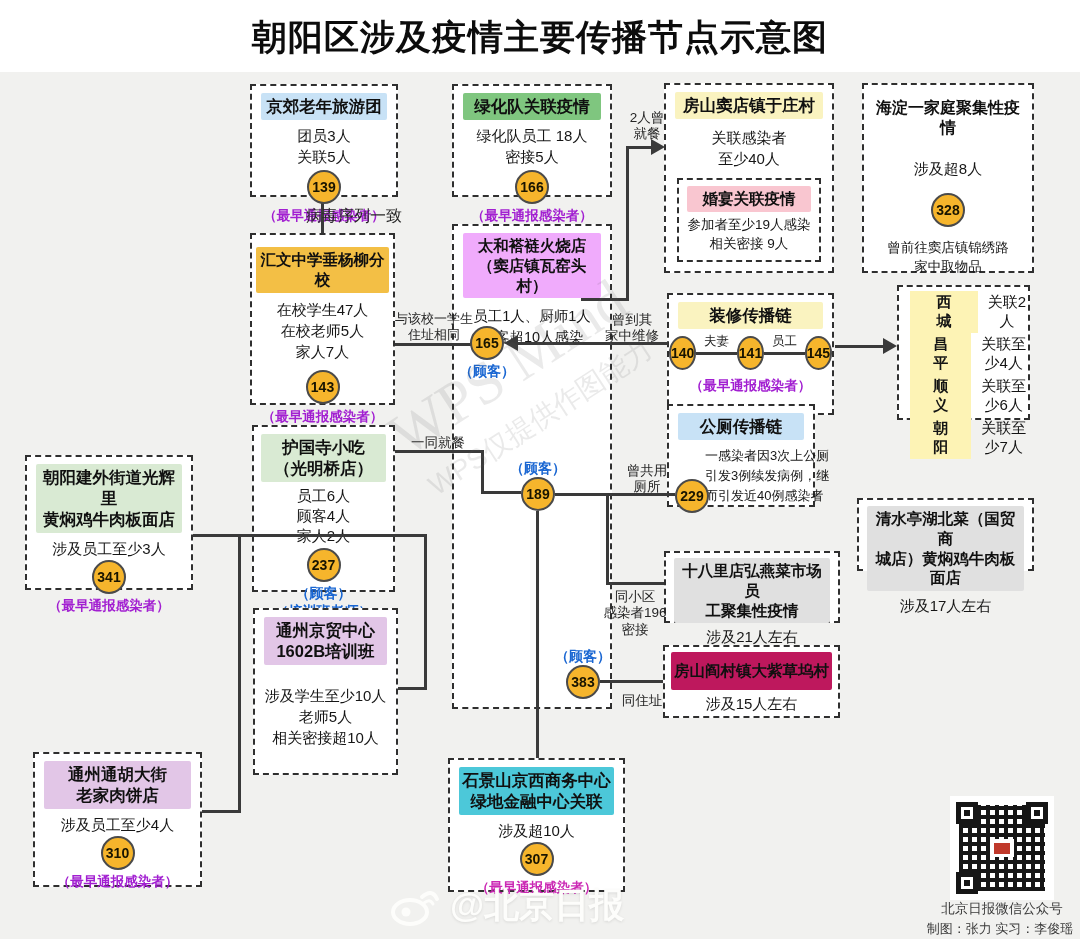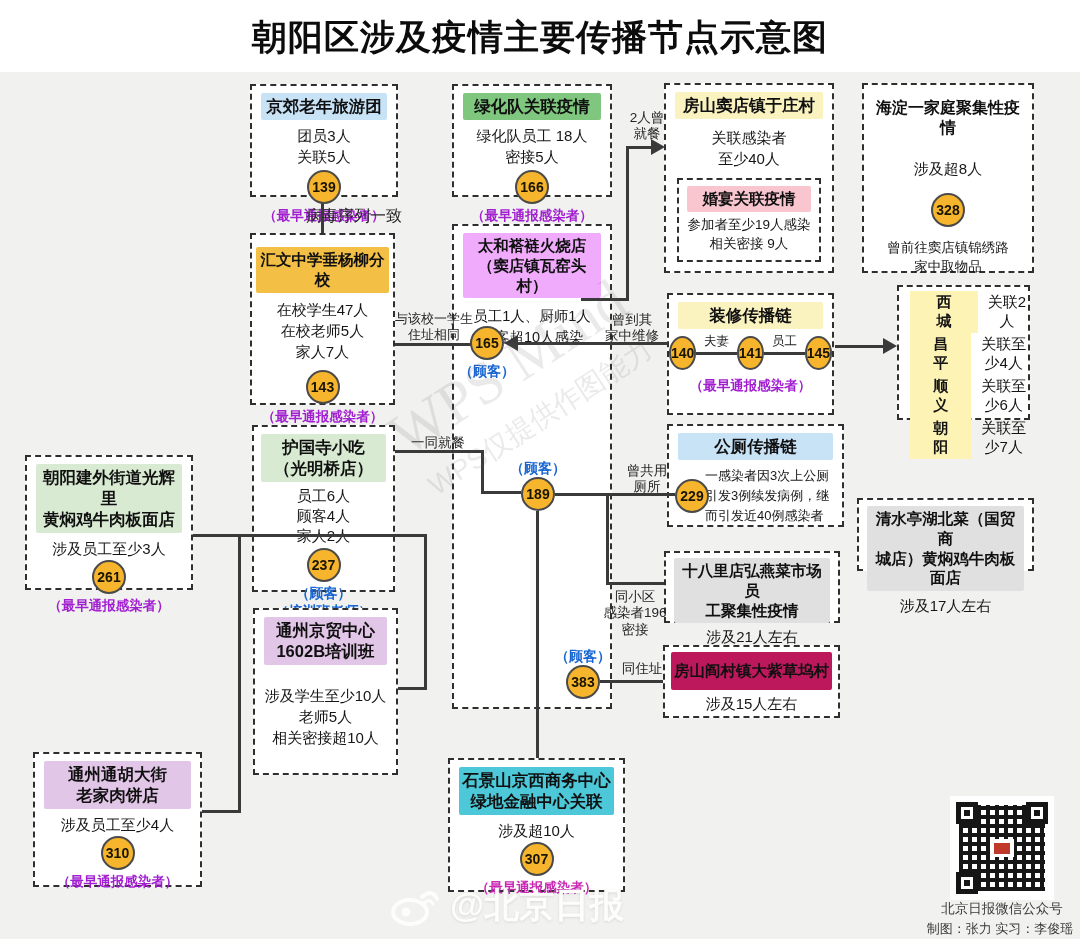--- a/index.html
+++ b/index.html
@@ -200,21 +200,21 @@
       <span>（光明桥店）</span>
     </div>
     <div class="bl" style="line-height:1.32">员工6人</div>
     <div class="bl" style="line-height:1.32">顾客4人</div>
     <div class="bl" style="line-height:1.32">家人2人</div>
     <div class="case case-flow" style="margin-top:2px">237</div>
     <div class="tag">（顾客）</div>
     <div class="tag">（培训班老师）</div>
   </div>
 
-  <div class="node" style="left:667px;top:424px;width:177px;height:103px">
+  <div class="node" style="left:667px;top:404px;width:148px;height:103px">
     <div class="hdr hdr-blue">公厕传播链</div>
     <div class="gc-text">
       <div>一感染者因3次上公厕</div>
       <div>引发3例续发病例，继</div>
       <div>而引发近40例感染者</div>
     </div>
   </div>
   <div class="case case-abs" style="left:675px;top:479px">229</div>
 
   <div class="node" style="left:857px;top:498px;width:177px;height:73px">
@@ -237,21 +237,21 @@
     <div class="hdr hdr-yellow hdr-sm pad-tall" style="margin:5px 6px 3px">房山阎村镇大紫草坞村</div>
     <div class="bl">涉及15人左右</div>
   </div>
 
   <div class="node" style="left:25px;top:455px;width:168px;height:135px">
     <div class="hdr hdr-softgreen">
       <span>朝阳建外街道光辉里</span>
       <span>黄焖鸡牛肉板面店</span>
     </div>
     <div class="bl">涉及员工至少3人</div>
-    <div class="case case-flow" style="margin-top:1px">261</div>
+    <div class="case case-flow" style="margin-top:1px">341</div>
     <div class="note" style="margin-top:0">（最早通报感染者）</div>
   </div>
 
   <div class="node" style="left:253px;top:608px;width:145px;height:167px">
     <div class="hdr hdr-purple">
       <span>通州京贸中心</span>
       <span>1602B培训班</span>
     </div>
     <div class="bl mt20">涉及学生至少10人</div>
     <div class="bl">老师5人</div>
@@ -325,21 +325,21 @@
   <div class="elbl" style="left:407px;top:435px;width:62px">一同就餐</div>
   <div class="elbl" style="left:620px;top:463px;width:54px">
     <span>曾共用</span>
     <span>厕所</span>
   </div>
   <div class="elbl" style="left:600px;top:589px;width:70px">
     <span>同小区</span>
     <span>感染者196</span>
     <span>密接</span>
   </div>
-  <div class="elbl" style="left:615px;top:661px;width:54px">同住址</div>
+  <div class="elbl" style="left:615px;top:693px;width:54px">同住址</div>
 
   <div class="wm-weibo">
     <svg width="52" height="42" viewBox="0 0 52 42">
       <ellipse cx="22" cy="27" rx="17" ry="12" fill="none" stroke="#fdfdfb" stroke-width="4"></ellipse>
       <circle cx="18" cy="27" r="4.5" fill="#fdfdfb"></circle>
       <path d="M34 12 q10 -9 15 2" fill="none" stroke="#fdfdfb" stroke-width="4" stroke-linecap="round"></path>
       <path d="M36 18 q6 -5 9 1" fill="none" stroke="#fdfdfb" stroke-width="3" stroke-linecap="round"></path>
     </svg>
     <span class="txt">@北京日报</span>
   </div>

